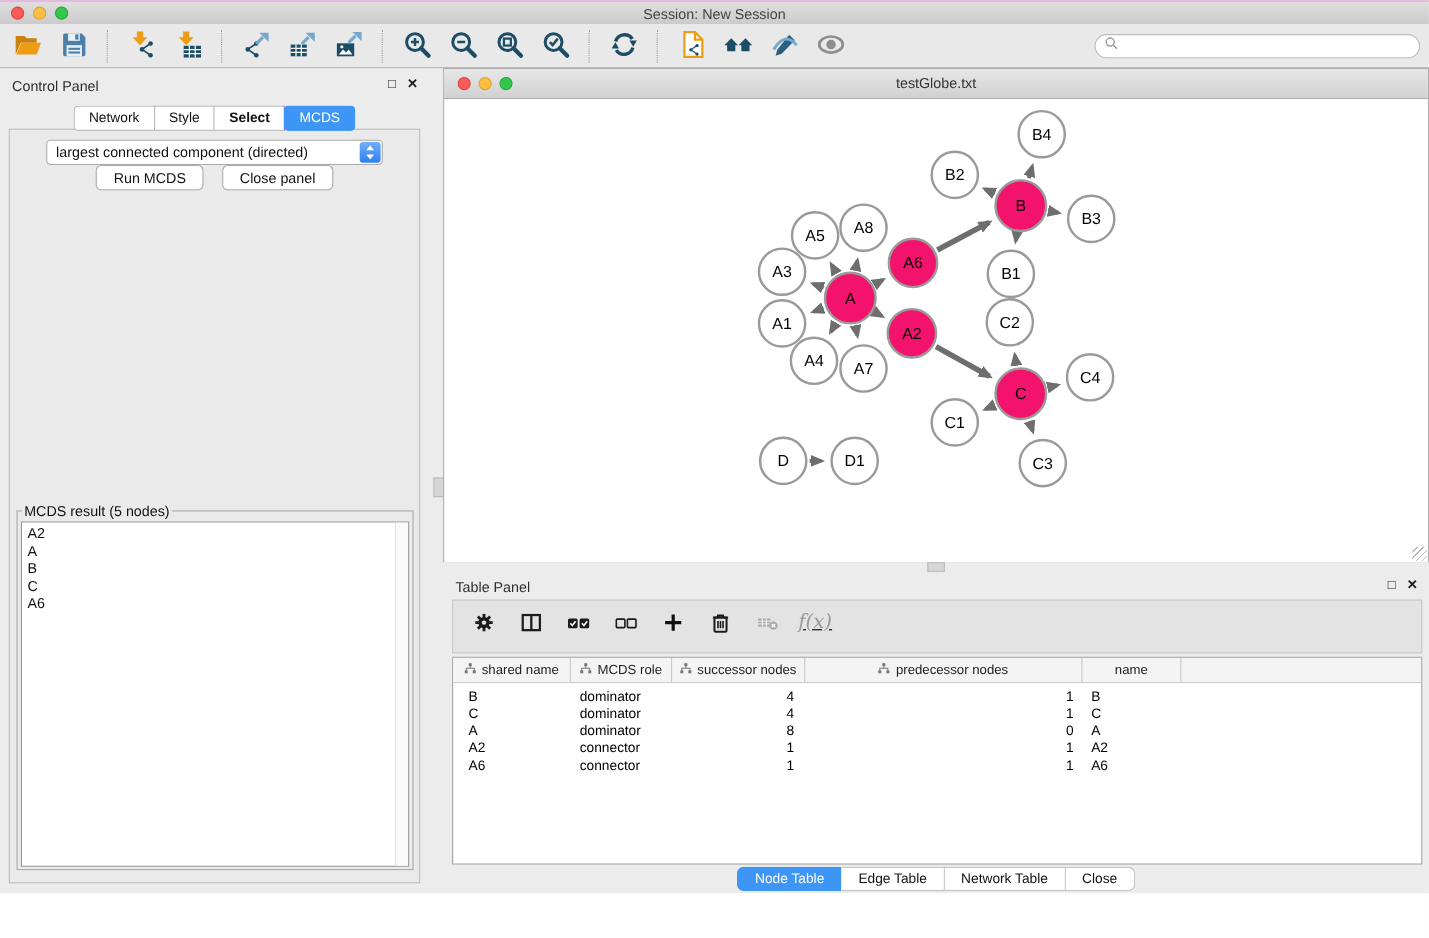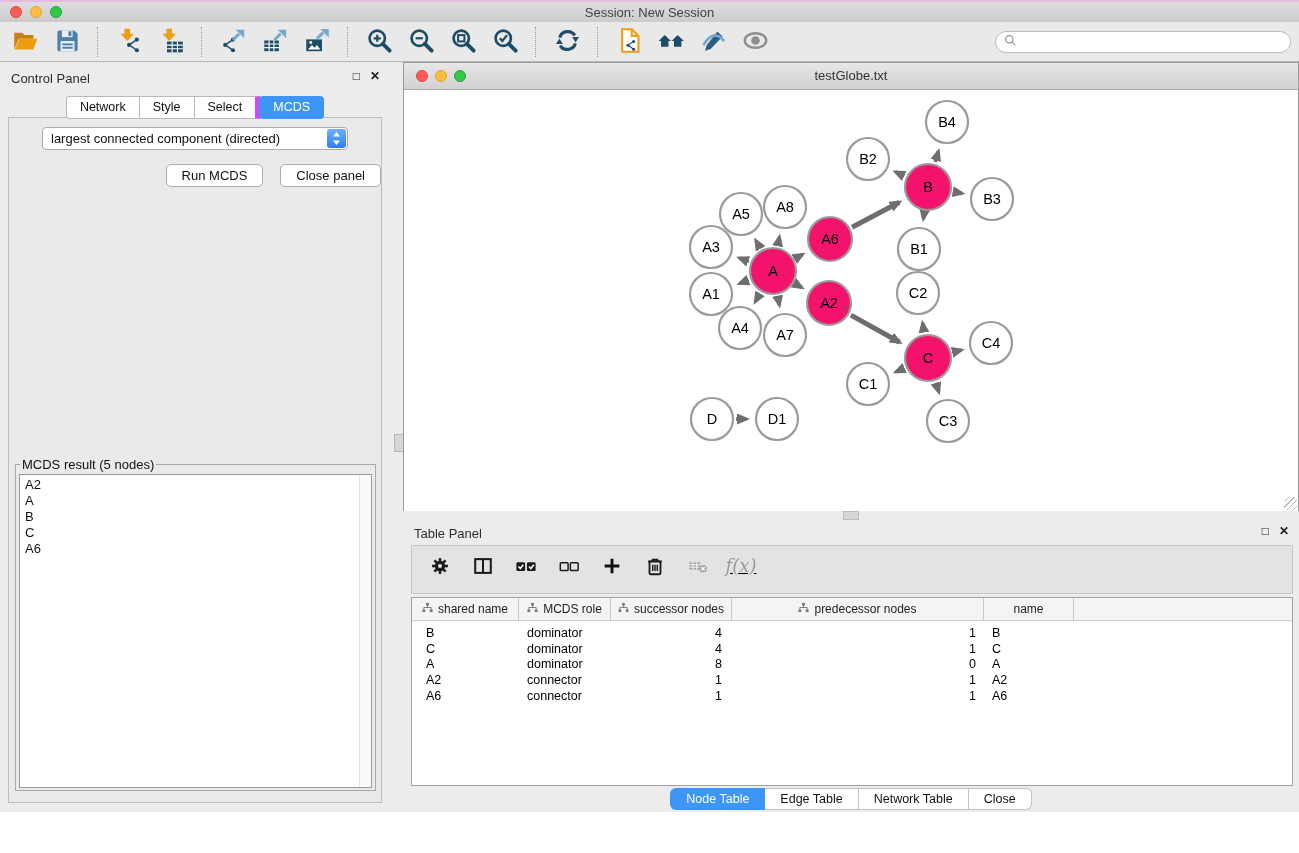--- a/index.html
+++ b/index.html
@@ -30,31 +30,31 @@
   .panel-title{position:absolute;left:11px;top:9px;font-size:13px;color:#2d2d2d;}
   .win-btns{position:absolute;right:10px;top:7px;display:flex;gap:10px;align-items:center;}
   .win-btn{font-size:12px;color:#1c1c1c;line-height:14px;cursor:pointer;}
   .win-btn.close{font-weight:bold;}
   
   .control-panel{position:absolute;left:0;top:62px;width:390px;height:758px;}
   .cp-tabs{position:absolute;top:34px;left:0;width:100%;display:flex;justify-content:center;z-index:2;}
   .cp-tab{font-size:12.5px;padding:3px 13px 4px;background:#fff;border:1px solid #b9b9b9;
     border-right:none;color:#111;cursor:pointer;font-family:"Liberation Sans",sans-serif;}
   .cp-tab:first-child{border-radius:4px 0 0 4px;}
-  .cp-tab.last-plain{border-right:5px solid #d946ef;}
+  .cp-tab.last-plain{border-right:1px solid #d946ef;font-weight:bold;}
   .cp-tab.active{color:#fff;border:1px solid transparent;border-radius:4px;margin-left:-1px;}
   .cp-body{position:absolute;left:8px;top:55px;width:374px;height:686px;border:1px solid #bdbdbd;
     background:#eaeaea;box-sizing:border-box;}
   .opt-label{margin-top:16px;text-align:center;font-size:13px;color:#111;}
   .select-box{position:relative;margin:9px auto 0;width:306px;height:23px;background:#fff;
     border:1px solid #ababab;border-radius:4px;font-size:13px;line-height:21px;padding-left:8px;
     box-sizing:border-box;color:#111;cursor:pointer;}
   .select-stepper{position:absolute;right:1px;top:1px;width:19px;height:19px;border-radius:3px;
     background:linear-gradient(#6fb0f8,#2e7ef0);display:flex;flex-direction:column;align-items:center;justify-content:center;}
-  .btn-row{display:flex;justify-content:flex-end;gap:17px;margin-top:14px;}
+  .btn-row{display:flex;justify-content:center;gap:17px;}
   .cp-btn{height:23px;padding:0 15px;background:#fff;border:1px solid #ababab;border-radius:5px;
     font-size:13px;color:#111;cursor:pointer;font-family:"Liberation Sans",sans-serif;}
   .mcds-fieldset{position:absolute;left:6px;top:339px;width:361px;height:334px;border:1px solid #a9a9a9;
     margin:0;padding:2px 3px 19px;box-sizing:border-box;}
   .mcds-fieldset legend{font-size:13px;color:#111;padding:0 2px;margin-left:1px;}
   .mcds-list{position:relative;height:308px;background:#fff;border:1px solid #9a9a9a;font-size:13px;
     padding:2px 5px;overflow:hidden;}
   .mcds-item{line-height:16px;color:#111;}
   .mcds-scroll{position:absolute;right:0;top:0;width:11px;height:100%;background:#fafafa;border-left:1px solid #e3e3e3;}
   .v-grip{position:absolute;left:394px;top:434px;width:8px;height:16px;background:#d6d6d6;border:1px solid #b9b9b9;}

